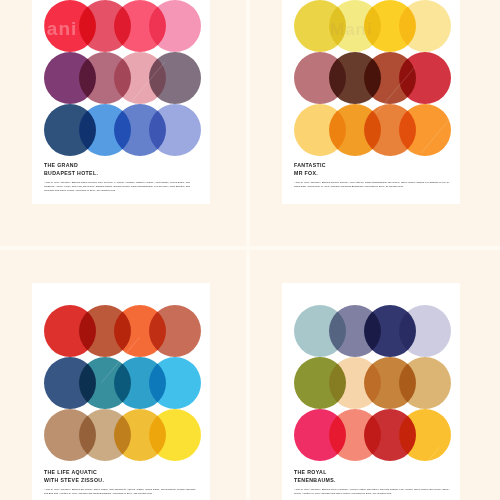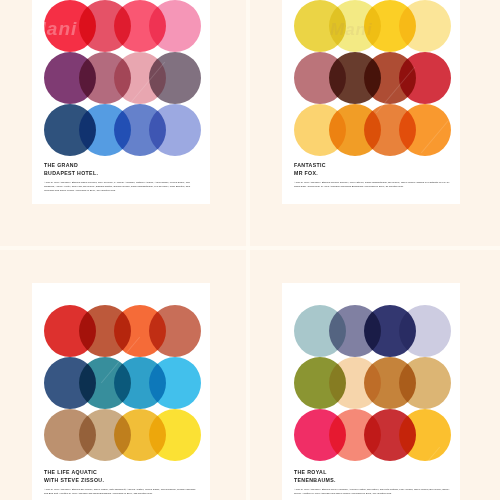--- a/index.html
+++ b/index.html
@@ -83,21 +83,20 @@
     overflow:hidden;
     z-index:40;
   }
   .wm span {
     position:absolute;
     font-size:19px;
     font-weight:bold;
     letter-spacing:1px;
     color:rgba(255,255,255,.30);
     white-space:nowrap;
-    font-style:italic;
   }
   .wm span.dark { color:rgba(160,130,110,.11); }
   .wm .diag {
     position:absolute;
     width:1px; height:60px;
     background:rgba(255,255,255,.14);
     transform:rotate(40deg);
   }
 </style>
 </head>

